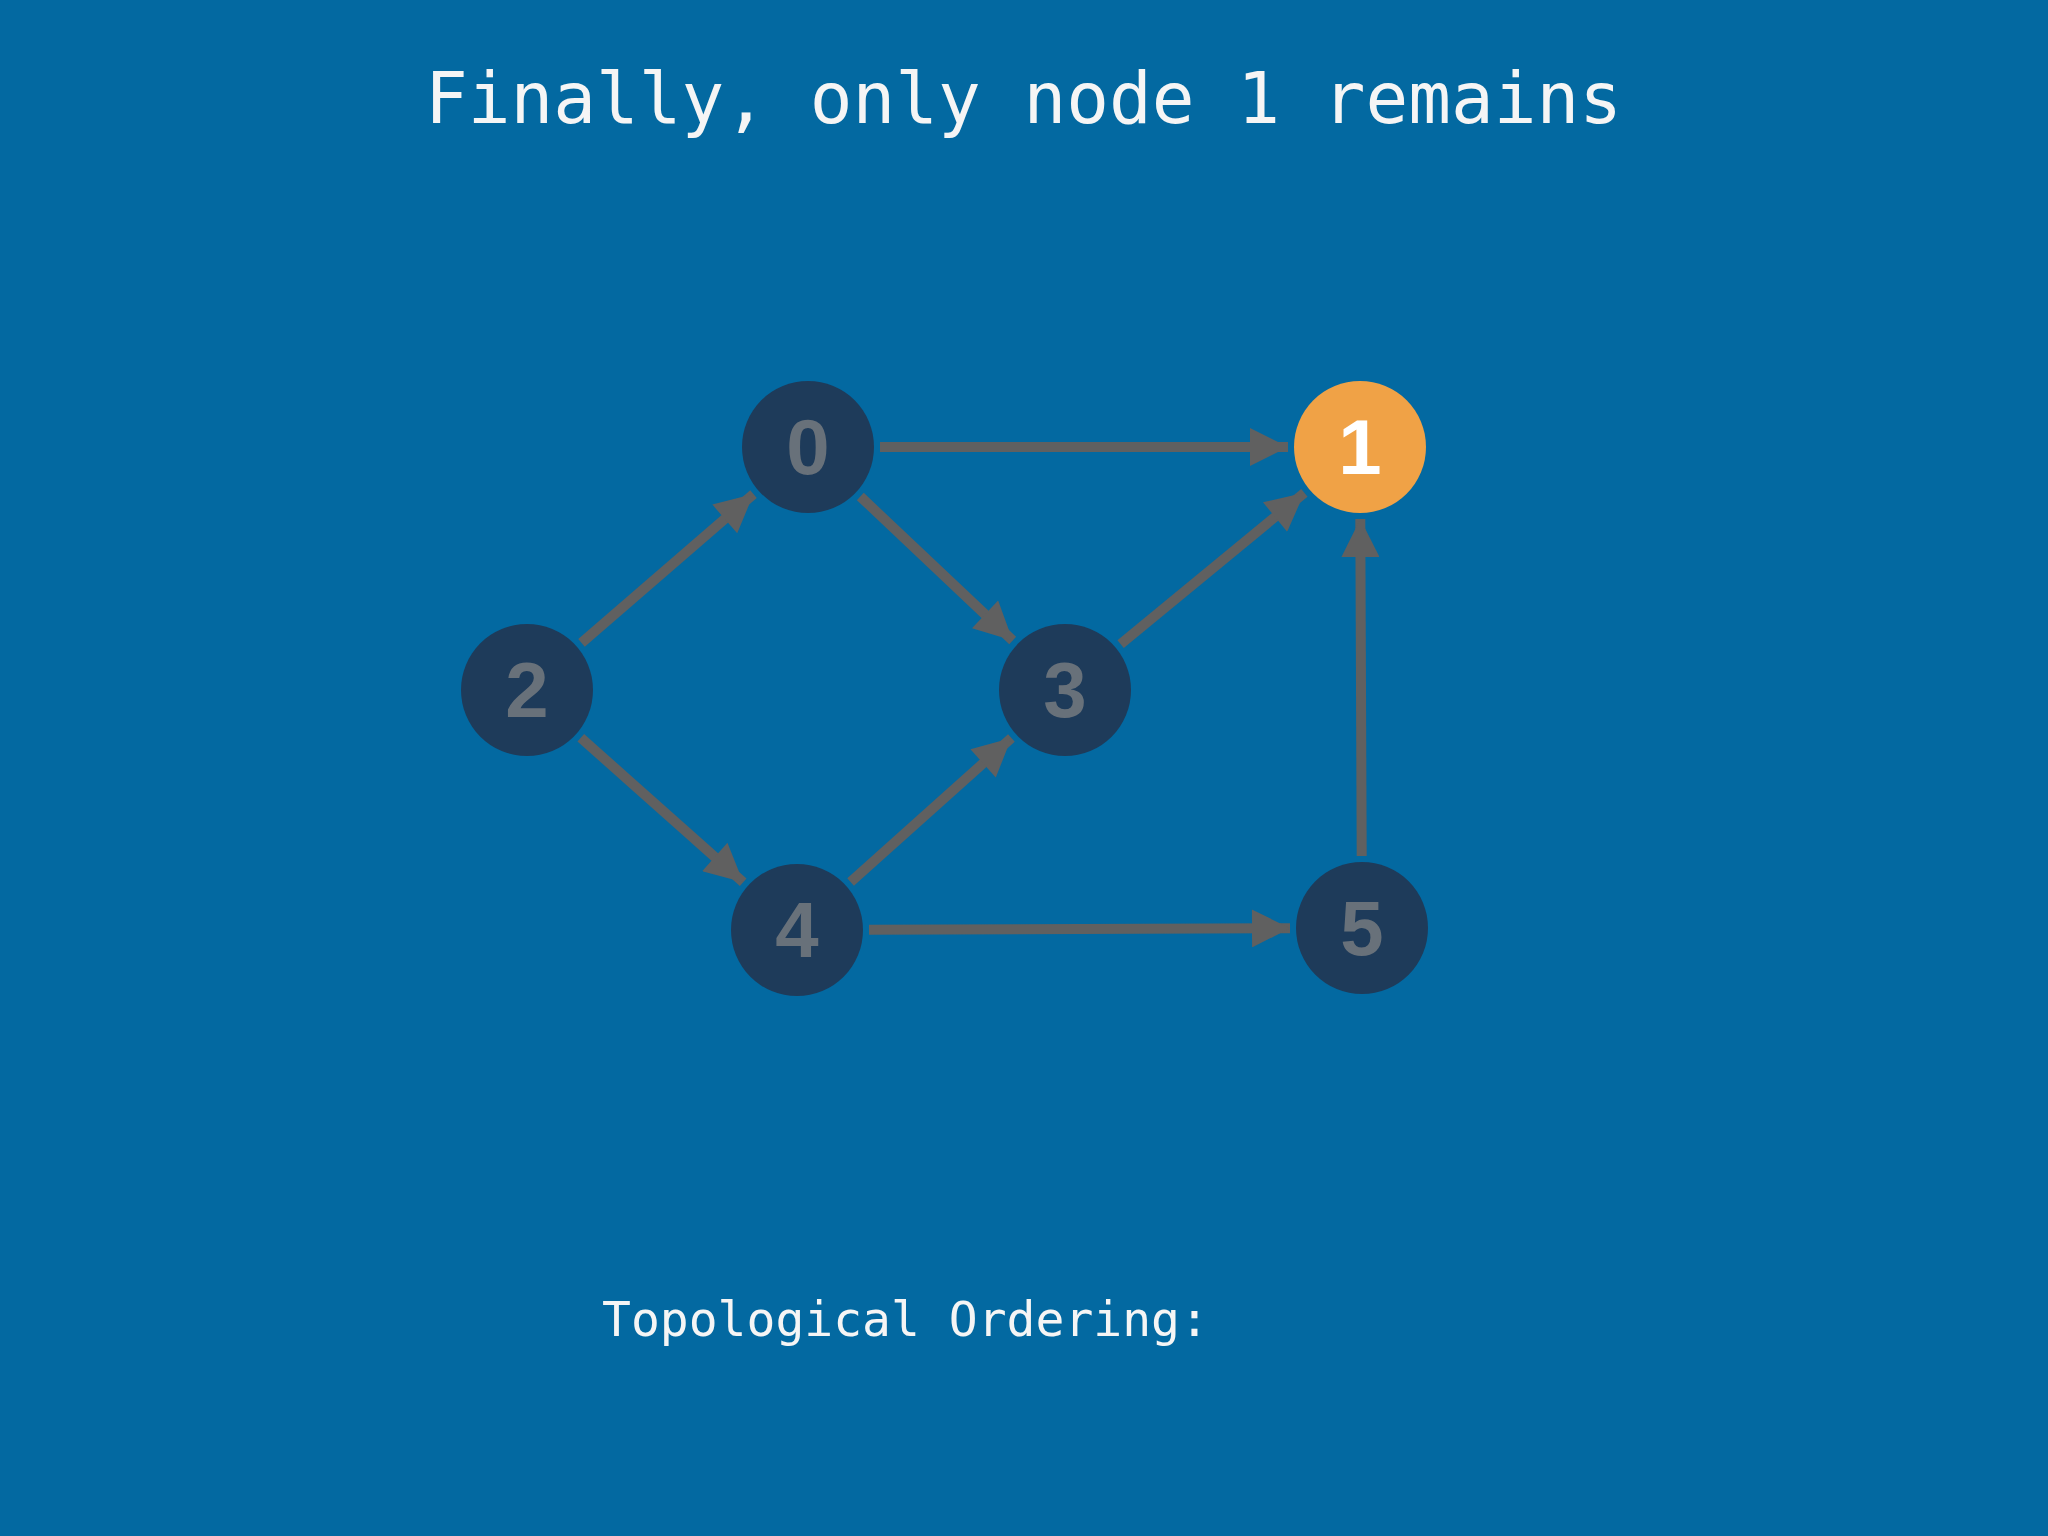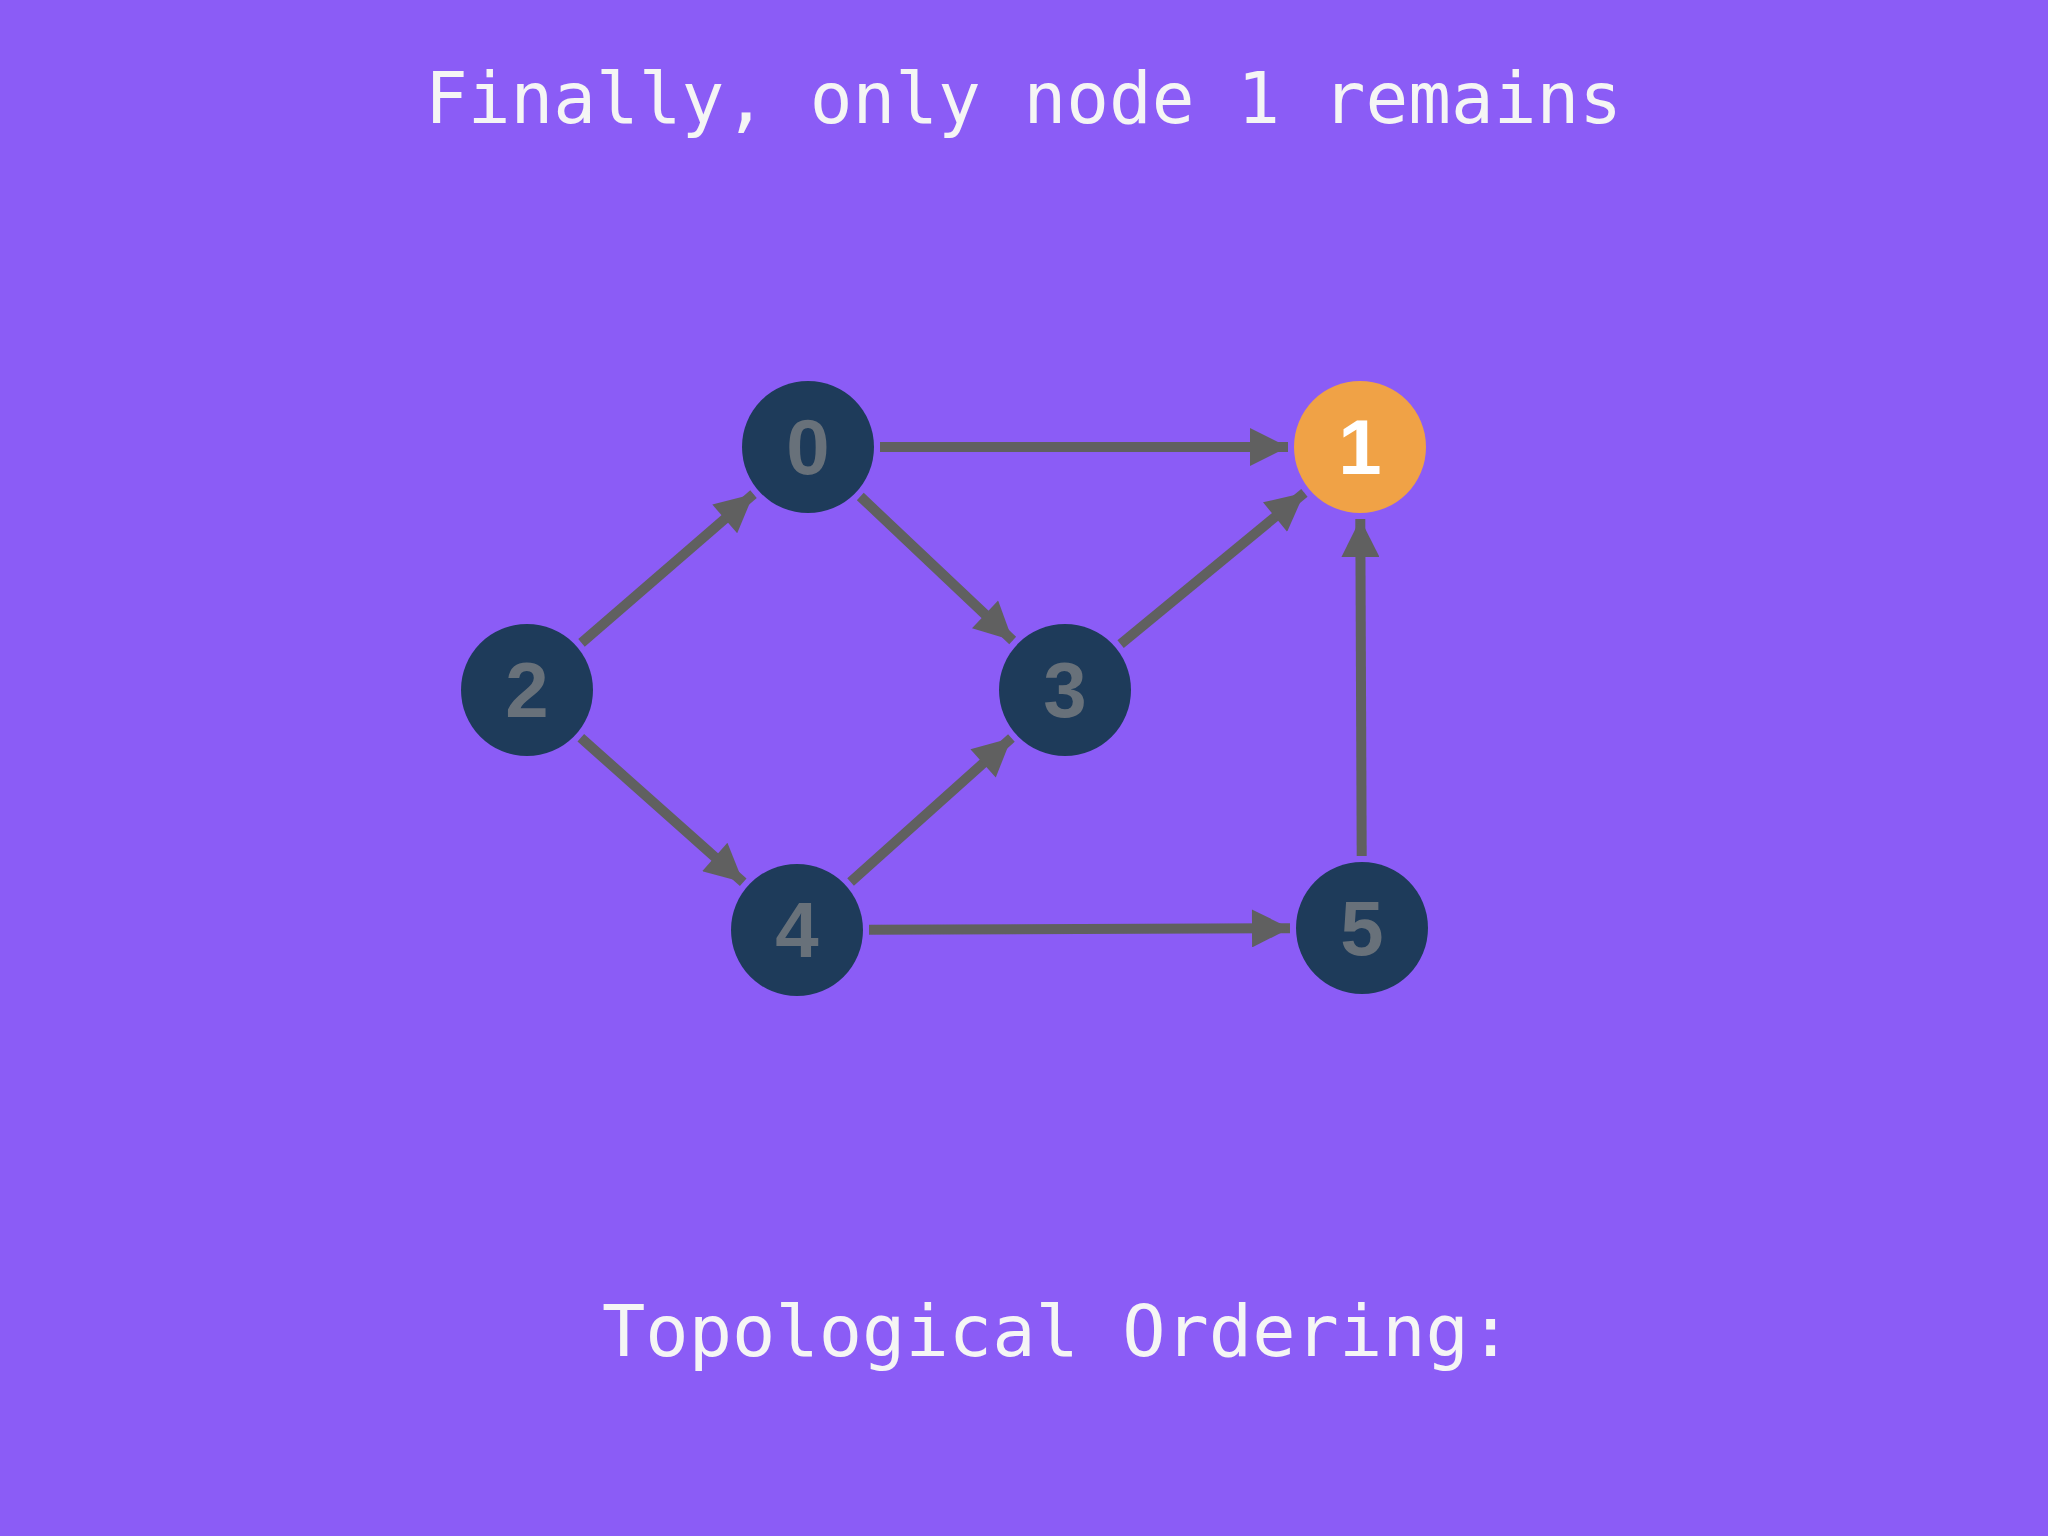--- a/index.html
+++ b/index.html
@@ -4,21 +4,21 @@
 <style>
   html, body {
     margin: 0;
     padding: 0;
     background: #000000;
   }
   .canvas {
     position: relative;
     width: 2048px;
     height: 1536px;
-    background: #8b5cf6;
+    background: #0369a1;
     overflow: hidden;
     font-family: "DejaVu Sans Mono", monospace;
     text-decoration: underline;
   }
   .title-text {
     position: absolute;
     left: 425px;
     top: 63px;
     font-size: 71px;
     line-height: 1;
@@ -28,21 +28,21 @@
   }
   #graph-svg {
     position: absolute;
     left: 0;
     top: 0;
   }
   .footer-label {
     position: absolute;
     left: 602px;
     top: 1295px;
-    font-size: 72px;
+    font-size: 48px;
     line-height: 1;
     color: #f5f5f5;
     white-space: pre;
     font-family: "DejaVu Sans Mono", monospace;
   }
   .footer-seq {
     position: absolute;
     left: 828px;
     top: 1393px;
     font-size: 72px;

